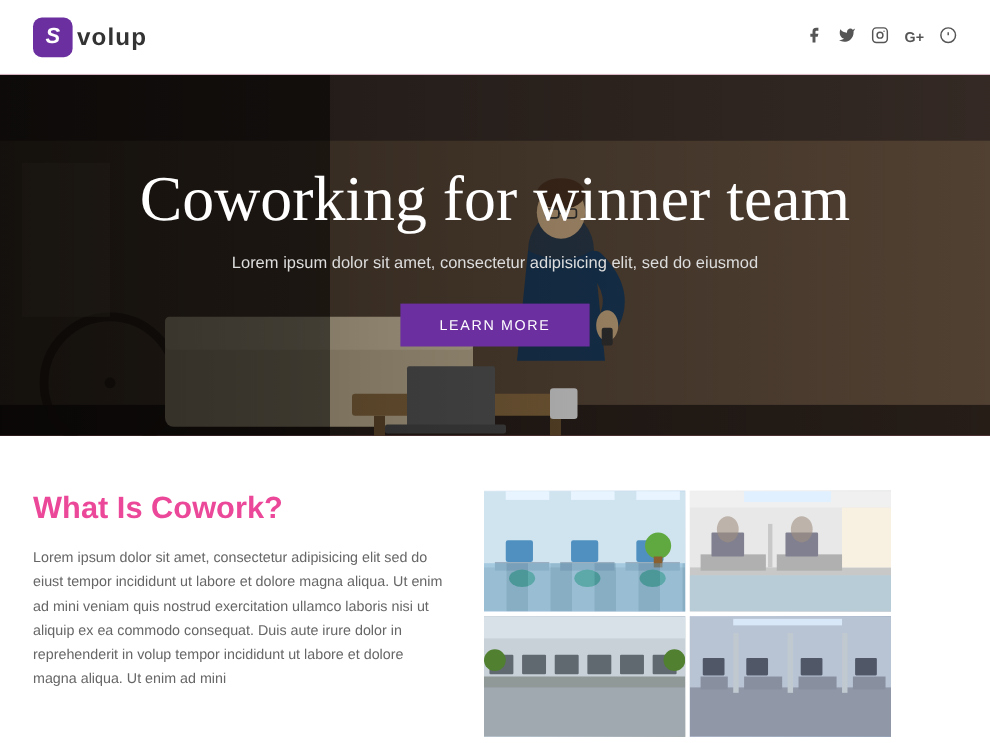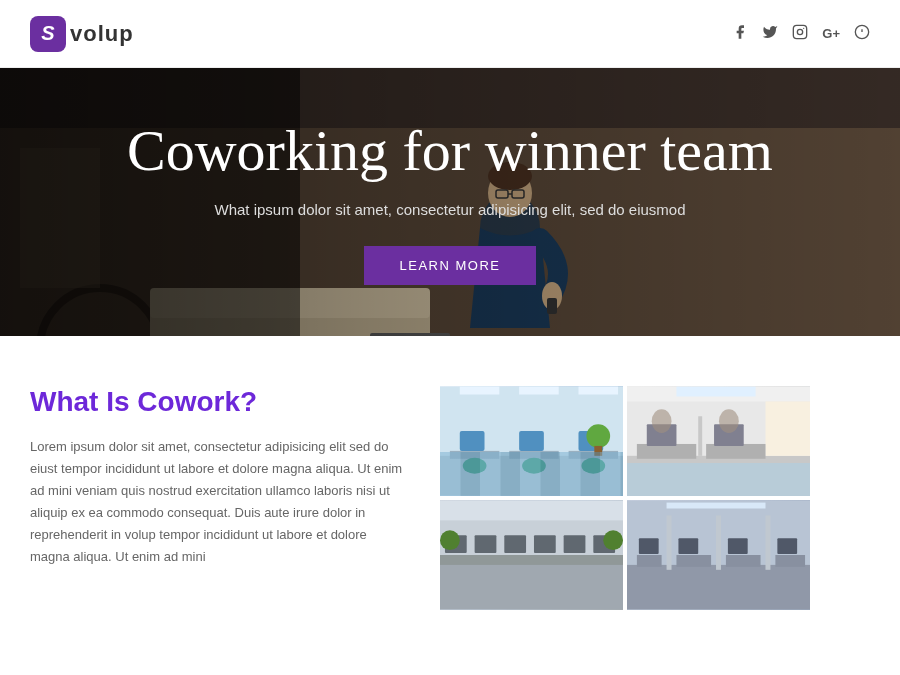--- a/index.html
+++ b/index.html
@@ -64,21 +64,21 @@
     .social-icon {
       color: #555;
       font-size: 15px;
       cursor: pointer;
     }
 
     
     .hero {
       position: relative;
       width: 900px;
-      height: 268px;
+      height: 328px;
       overflow: hidden;
       background: #be185d;
     }
     
     .hero-photo {
       position: absolute;
       inset: 0;
       background: 
         radial-gradient(ellipse at 70% 50%, #b8a898 0%, #7a6a5a 30%, #4a3a2a 60%, #2a2020 100%);
       z-index: 0;
@@ -126,21 +126,21 @@
       gap: 30px;
       background: #fff;
     }
     .cowork-text {
       flex: 1;
       max-width: 380px;
     }
     .cowork-title {
       font-size: 28px;
       font-weight: bold;
-      color: #6d28d9;
+      color: #ec4899;
       margin-bottom: 18px;
     }
     .cowork-body {
       font-size: 13px;
       color: #666;
       line-height: 1.7;
     }
     .cowork-images {
       flex: 1;
       display: grid;
@@ -287,21 +287,21 @@
         <linearGradient id="heroGrad" x1="0" y1="0" x2="1" y2="0">
           <stop offset="0%" stop-color="rgba(0,0,0,0.55)"></stop>
           <stop offset="40%" stop-color="rgba(0,0,0,0.35)"></stop>
           <stop offset="100%" stop-color="rgba(0,0,0,0.1)"></stop>
         </linearGradient>
       </defs>
     </svg>
   </div>
   <div class="hero-content">
     <h1 class="hero-title">Coworking for winner team</h1>
-    <p class="hero-subtitle">What ipsum dolor sit amet, consectetur adipisicing elit, sed do eiusmod</p>
+    <p class="hero-subtitle">Lorem ipsum dolor sit amet, consectetur adipisicing elit, sed do eiusmod</p>
     <button class="hero-btn">LEARN MORE</button>
   </div>
 </section>
 
 <section class="below-hero">
   <div class="cowork-text">
     <h2 class="cowork-title">What Is Cowork?</h2>
     <p class="cowork-body">Lorem ipsum dolor sit amet, consectetur adipisicing elit sed do eiust tempor incididunt ut labore et dolore magna aliqua. Ut enim ad mini veniam quis nostrud exercitation ullamco laboris nisi ut aliquip ex ea commodo consequat. Duis aute irure dolor in reprehenderit in volup tempor incididunt ut labore et dolore magna aliqua. Ut enim ad mini</p>
   </div>
   <div class="cowork-images">

